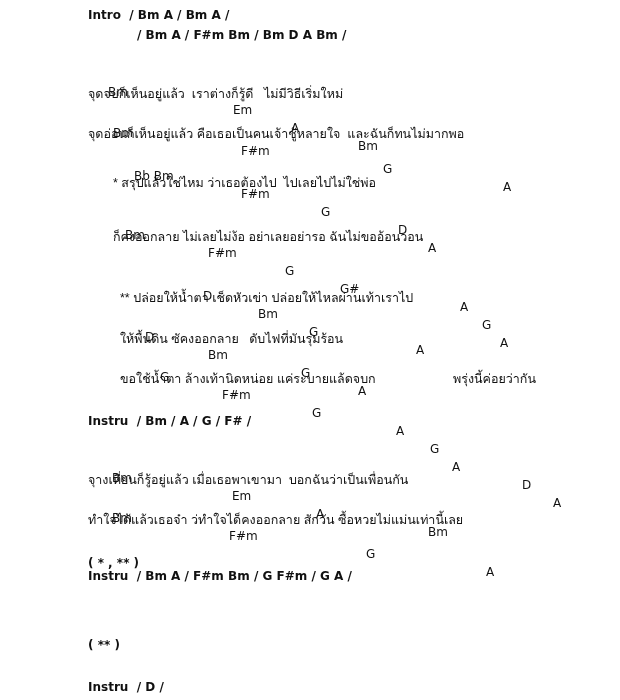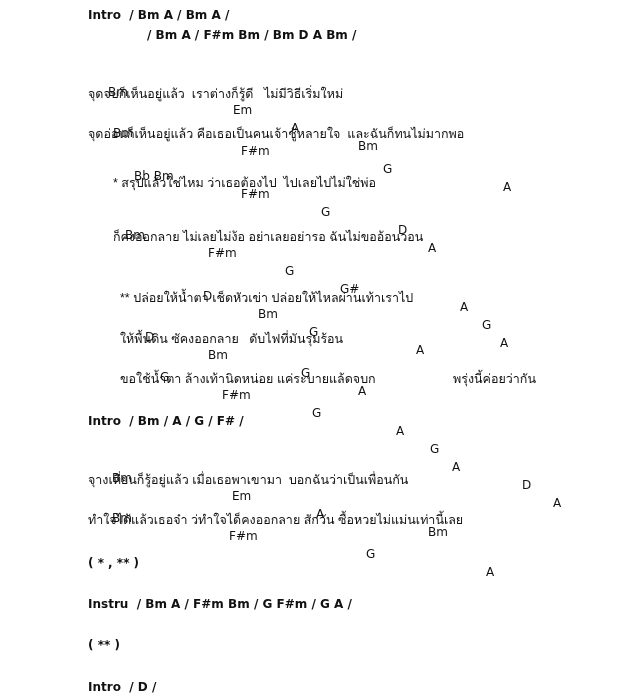--- a/index.html
+++ b/index.html
@@ -7,21 +7,21 @@
   .ln { position:absolute; white-space:pre; color:#111111; line-height:18px; }
   .ch { font-family:"DejaVu Sans", sans-serif; font-weight:normal; font-size:12px; }
   .ly { font-family:Liberation Sans, sans-serif; font-size:12.5px; }
   .hd { font-family:"DejaVu Sans", sans-serif; font-weight:bold; font-size:12px; }
   .c { position:absolute; }
 </style>
 </head>
 <body>
 
 <div class="ln hd" style="left:88px;top:6px">Intro  / Bm A / Bm A /</div>
-<div class="ln hd" style="left:147px;top:26px">/ Bm A / F#m Bm / Bm D A Bm /</div>
+<div class="ln hd" style="left:137px;top:26px">/ Bm A / F#m Bm / Bm D A Bm /</div>
 
 <div class="ln ch" style="left:0;top:65px;width:620px;height:18px">
   <span class="c" style="left:108px">Bm</span>
   <span class="c" style="left:233px">Em</span>
   <span class="c" style="left:291px">A</span>
   <span class="c" style="left:358px">Bm</span>
 </div>
 <div class="ln ly" style="left:88px;top:85px">จุดจบก็เห็นอยู่แล้ว  เราต่างก็รู้ดี   ไม่มีวิธีเริ่มใหม่</div>
 <div class="ln ch" style="left:0;top:106px;width:620px;height:18px">
   <span class="c" style="left:113px">Bm</span>
@@ -70,33 +70,33 @@
   <span class="c" style="left:312px">G</span>
   <span class="c" style="left:396px">A</span>
   <span class="c" style="left:430px">G</span>
   <span class="c" style="left:452px">A</span>
   <span class="c" style="left:522px">D</span>
   <span class="c" style="left:553px">A</span>
 </div>
 <div class="ln ly" style="left:120px;top:370px">ขอใช้น้ำตา ล้างเท้านิดหน่อย แค่ระบายแล้ดจบก</div>
 <div class="ln ly" style="left:453px;top:370px">พรุ่งนี้ค่อยว่ากัน</div>
 
-<div class="ln hd" style="left:88px;top:412px">Intro  / Bm / A / G / F# /</div>
+<div class="ln hd" style="left:88px;top:412px">Instru  / Bm / A / G / F# /</div>
 
 <div class="ln ch" style="left:0;top:451px;width:620px;height:18px">
   <span class="c" style="left:112px">Bm</span>
   <span class="c" style="left:232px">Em</span>
   <span class="c" style="left:316px">A</span>
   <span class="c" style="left:428px">Bm</span>
 </div>
 <div class="ln ly" style="left:88px;top:471px">จุางเที่ยนก็รู้อยู่แล้ว เมื่อเธอพาเขามา  บอกฉันว่าเป็นเพื่อนกัน</div>
 <div class="ln ch" style="left:0;top:491px;width:620px;height:18px">
   <span class="c" style="left:112px">Bm</span>
   <span class="c" style="left:229px">F#m</span>
   <span class="c" style="left:366px">G</span>
   <span class="c" style="left:486px">A</span>
 </div>
 <div class="ln ly" style="left:88px;top:511px">ทำใจได้แล้วเธอจ๋า ว่ทำใจได็คงออกลาย สักวัน ซื้อหวยไม่แม่นเท่านี้เลย</div>
 
 <div class="ln hd" style="left:88px;top:554px">( * , ** )</div>
-<div class="ln hd" style="left:88px;top:595px">Instru  / Bm A / F#m Bm / G F#m / G A /</div>
+<div class="ln hd" style="left:88px;top:567px">Instru  / Bm A / F#m Bm / G F#m / G A /</div>
 <div class="ln hd" style="left:88px;top:636px">( ** )</div>
-<div class="ln hd" style="left:88px;top:678px">Intro  / D /</div>
+<div class="ln hd" style="left:88px;top:678px">Instru  / D /</div>
 
 </body></html>

